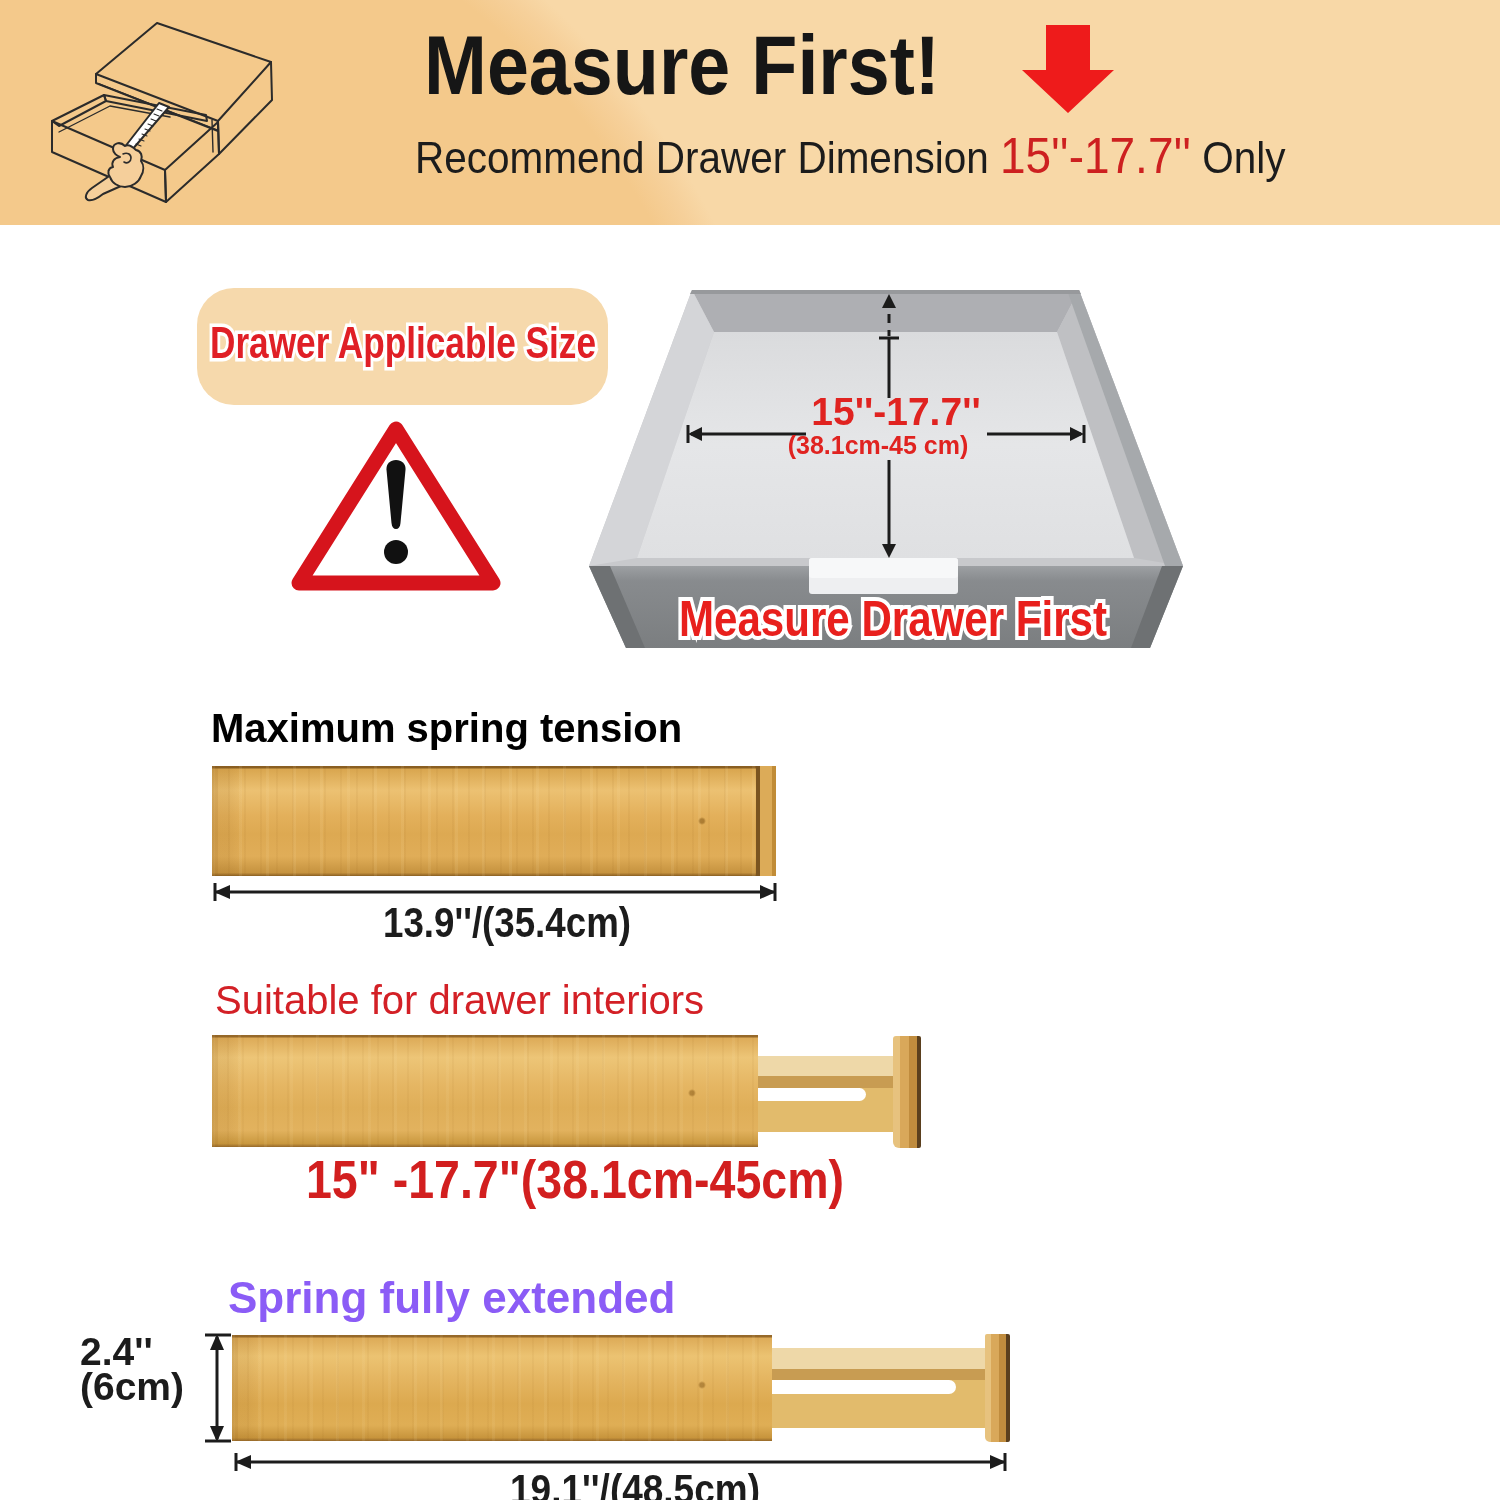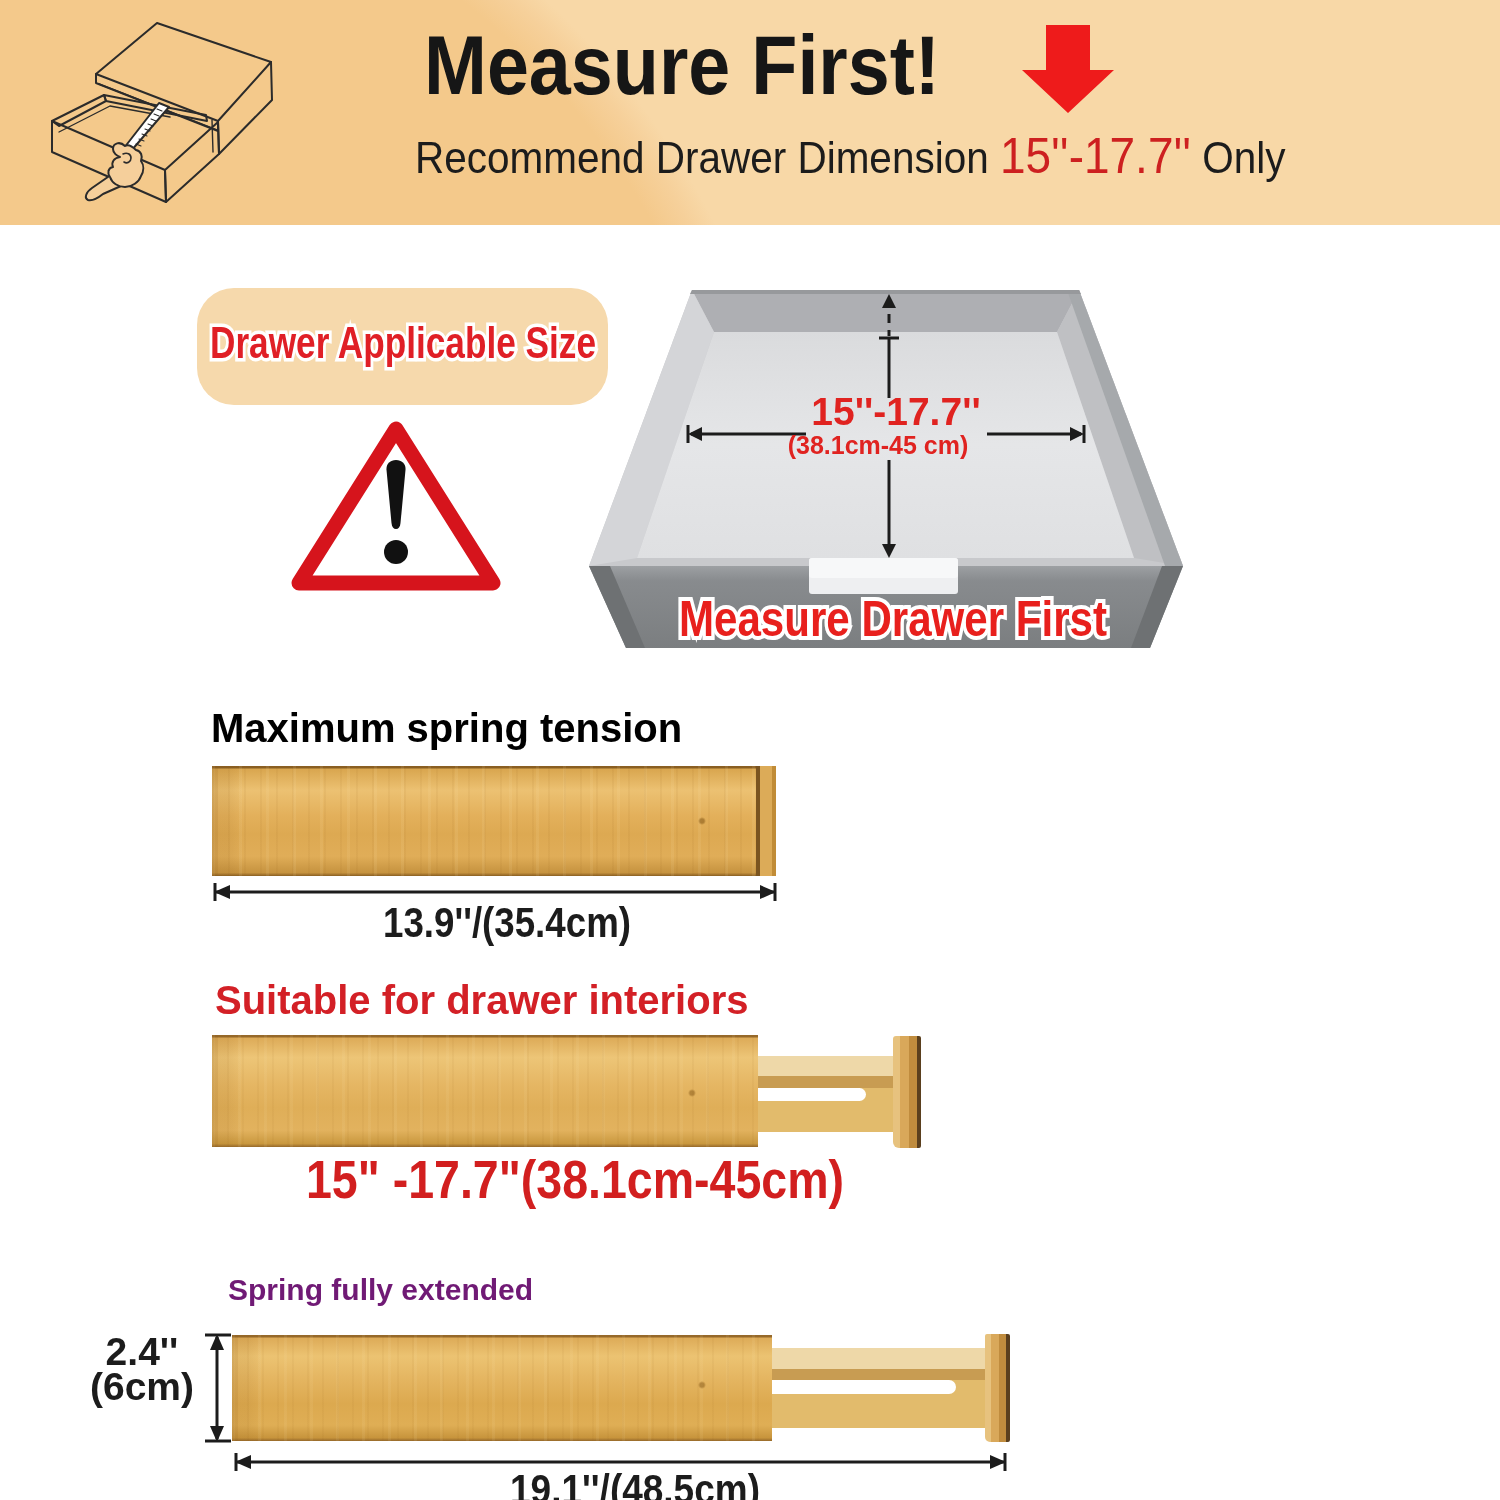--- a/index.html
+++ b/index.html
@@ -139,42 +139,42 @@
     <path d="M2,10 L18,3 L18,17 Z" stroke="none"></path>
     <path d="M564,10 L548,3 L548,17 Z" stroke="none"></path>
     <path d="M3,1 L3,19"></path>
       <path d="M563,1 L563,19"></path>
   </g>
 </svg>
 <svg class="abs" style="left:212px;top:898px" width="566" height="50" viewBox="0 0 566 50">
     <text x="295" y="39" font-size="43" font-weight="bold" fill="#1c1c1c" text-anchor="middle" textLength="248" lengthAdjust="spacingAndGlyphs" font-family="Liberation Sans, sans-serif">13.9''/(35.4cm)</text>
   </svg>
 
-<div class="abs" style="left:215px;top:978px;font-size:40px;font-weight:bold;color:#d32026">Suitable for drawer interiors</div>
+<div class="abs" style="left:215px;top:978px;font-size:40px;font-weight:normal;color:#d32026">Suitable for drawer interiors</div>
 
 <div class="abs" style="left:212px;top:1035px;width:546px;height:112px;background:
  radial-gradient(circle 5px at 480px 58px, rgba(130,85,20,0.5) 0 2px, rgba(0,0,0,0) 4px),
  linear-gradient(90deg, rgba(140,90,22,0.20) 0 6px, rgba(140,90,22,0.09) 6px 16px, rgba(0,0,0,0) 30px),
  repeating-linear-gradient(90deg, rgba(146,94,24,0.06) 0 2px, rgba(0,0,0,0) 2px 15px),
  repeating-linear-gradient(90deg, rgba(255,236,190,0.08) 0 3px, rgba(0,0,0,0) 3px 26px),
  linear-gradient(180deg,#96692a 0 2px,#ddab58 3px,#edc577 20%,#e5b663 45%,#dfae58 65%,#e2b25e 85%,#c9983f 97%,#96692a 100%)"></div>
 
 <div class="abs" style="left:758px;top:1056px;width:138px;height:76px;background:linear-gradient(180deg,#eed8a8 0 26%,#c89c52 26% 42%,#e2bb6c 42% 100%)"></div>
 
 <div class="abs" style="left:758px;top:1088px;width:108px;height:13px;border-radius:0 7px 7px 0;background:#ffffff"></div>
 
 <div class="abs" style="left:893px;top:1036px;width:28px;height:112px;border-radius:3px 2px 2px 6px;background:linear-gradient(90deg,#e7c27e 0 7px,#d9a85a 7px 16px,#c08c3e 16px 24px,#5a3f1e 24px)"></div>
 
 <svg class="abs" style="left:280px;top:1150px" width="600" height="62" viewBox="0 0 600 62">
   <text x="295" y="48" font-size="53" font-weight="bold" fill="#d21f1f" text-anchor="middle" textLength="538" lengthAdjust="spacingAndGlyphs" font-family="Liberation Sans, sans-serif">15" -17.7"(38.1cm-45cm)</text>
 </svg>
 
-<div class="abs" style="left:228px;top:1273px;font-size:30px;font-weight:bold;color:#701a75">Spring fully extended</div>
-
-<div class="abs" style="left:80px;top:1334px;width:124px;text-align:center;font-size:39px;line-height:35px;font-weight:bold;color:#1c1c1c">2.4''<br>(6cm)</div>
+<div class="abs" style="left:228px;top:1273px;font-size:44px;font-weight:bold;color:#8b5cf6">Spring fully extended</div>
+
+<div class="abs" style="left:80px;top:1334px;width:124px;text-align:left;font-size:39px;line-height:35px;font-weight:bold;color:#1c1c1c">2.4''<br>(6cm)</div>
 
 <svg class="abs" style="left:203px;top:1331px" width="30" height="114" viewBox="0 0 30 114">
   <g stroke="#1c1c1c" stroke-width="3" fill="#1c1c1c">
     <path d="M14,6 L14,108"></path>
     <path d="M14,3 L7,19 L21,19 Z" stroke="none"></path>
     <path d="M14,111 L7,95 L21,95 Z" stroke="none"></path>
     <path d="M2,4 L28,4"></path>
       <path d="M2,110 L28,110"></path>
   </g>
 </svg>

